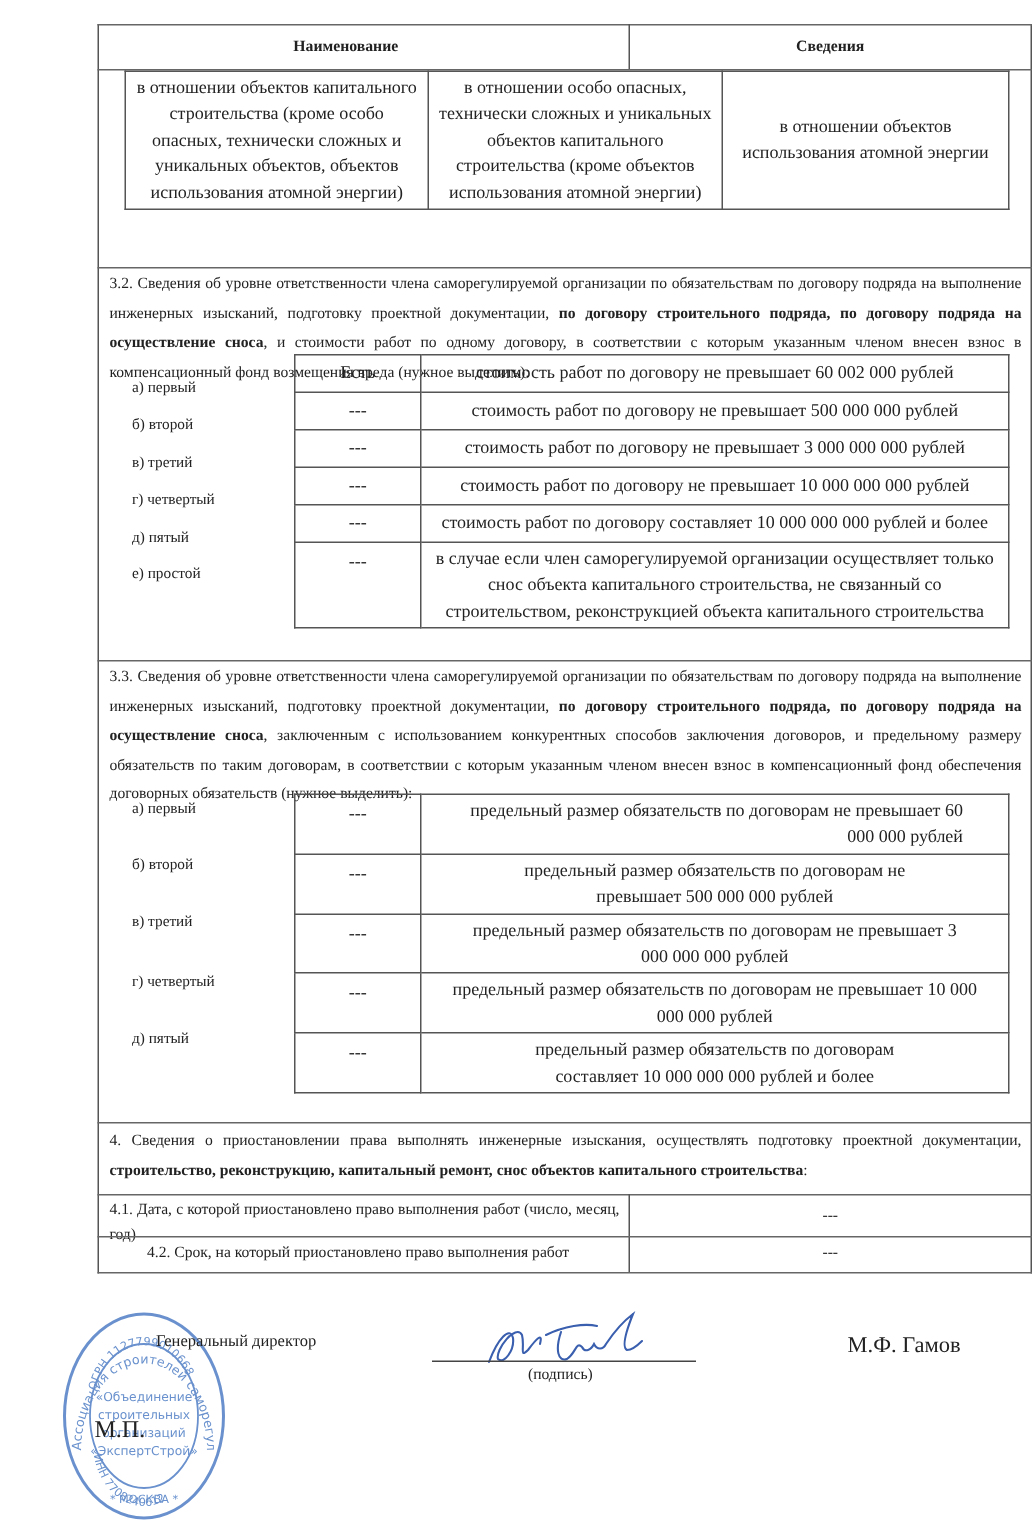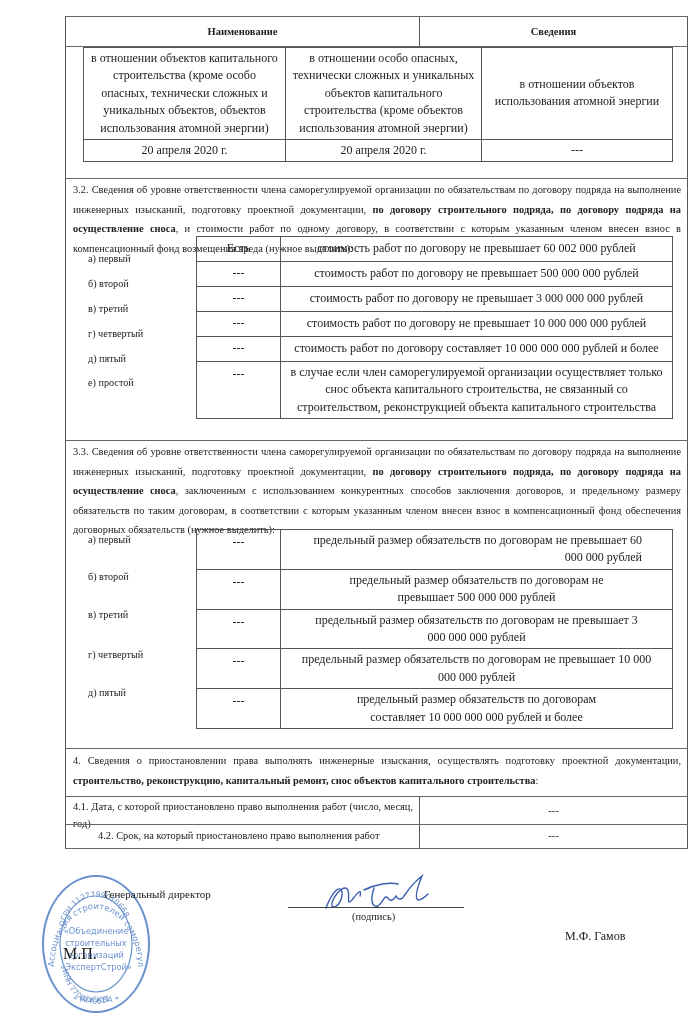--- a/index.html
+++ b/index.html
@@ -30,45 +30,40 @@
     border-radius: 50%; border: 2px solid #5a86c8;
     color: #5a86c8; font-family: "DejaVu Sans", "Liberation Sans", sans-serif;
   }
 </style>
 </head>
 <body>
 
 <div class="abs frame" style="left:65px; top:16px; width:623px; height:833px;"></div>
 
 <div class="abs hline" style="left:65px; top:16px; width:623px;"></div>
-<div class="abs hdr-cell" style="left:66px; top:17px; width:353px; height:29px;text-align:center;">
+<div class="abs hdr-cell" style="left:54px; top:17px; width:353px; height:29px;text-align:center;">
   <span>Наименование</span>
 </div>
 <div class="abs vline" style="left:419px; top:16px; height:30px;"></div>
 <div class="abs hdr-cell" style="left:420px; top:17px; width:267px; height:29px;">
   <span>Сведения</span>
 </div>
 <div class="abs hline" style="left:65px; top:46px; width:623px;"></div>
 
 <table class="abs grid" style="left:83px; top:47px; width:589px;">
   <colgroup>
       <col style="width:202px">
       <col style="width:196px">
       <col style="width:191px">
     </colgroup>
   <tbody>
       <tr style="height:86px;">
     <td>в отношении объектов капитального строительства (кроме особо опасных, технически сложных и уникальных объектов, объектов использования атомной энергии)</td>
     <td>в отношении особо опасных, технически сложных и уникальных объектов капитального строительства (кроме объектов использования атомной энергии)</td>
     <td>в отношении объектов использования атомной энергии</td>
-  </tr>
-  <tr style="height:22px;">
-    <td>20 апреля 2020 г.</td>
-    <td>20 апреля 2020 г.</td>
-    <td>---</td>
   </tr>
 </tbody>
   </table>
 
 <div class="abs hline" style="left:65px; top:178px; width:623px;"></div>
 
 <div class="abs para" style="left:73px; top:180px; width:608px;">
   <span>3.2. Сведения об уровне ответственности члена саморегулируемой организации по обязательствам по договору подряда на выполнение инженерных изысканий, подготовку проектной документации, </span><span class="bold">по договору строительного подряда, по договору подряда на осуществление сноса</span><span>, и стоимости работ по одному договору, в соответствии с которым указанным членом внесен взнос в компенсационный фонд возмещения вреда (нужное выделить):</span>
 </div>
 
@@ -196,15 +191,15 @@
 </div>
 
 <div class="abs" style="left:104px; top:887px; font-size:11px;text-align:center;">Генеральный директор</div>
 
 <svg class="abs" width="120" height="45" viewBox="0 0 120 45" style="left:318px; top:870px;">
   <path d="M8 38 C 14 22, 22 14, 24 22 C 25 30, 18 40, 14 36 C 12 30, 26 12, 30 20 C 32 28, 28 36, 34 30 C 40 22, 44 18, 42 26 M46 20 C 58 14, 72 12, 80 14 M56 18 C 52 30, 54 38, 60 36 C 66 32, 66 24, 70 28 C 72 32, 76 30, 78 26 C 80 30, 84 30, 86 26 C 90 20, 96 12, 104 6 C 100 16, 96 28, 100 30 C 104 30, 108 26, 110 24" fill="none" stroke="#3a5fae" stroke-width="1.4" stroke-linecap="round"></path>
 </svg>
 <div class="abs sig-line" style="left:288px; top:907px; width:176px;"></div>
 <div class="abs" style="left:352px; top:909px; font-size:10.4px;">(подпись)</div>
 
-<div class="abs" style="left:565px; top:887px; font-size:12px;margin-top:41px;">М.Ф. Гамов</div>
+<div class="abs" style="left:565px; top:887px; font-size:15px;">М.Ф. Гамов</div>
 
 <div class="abs" style="left:63px; top:942px; font-size:16px;">М.П.</div>
 
 </body></html>

